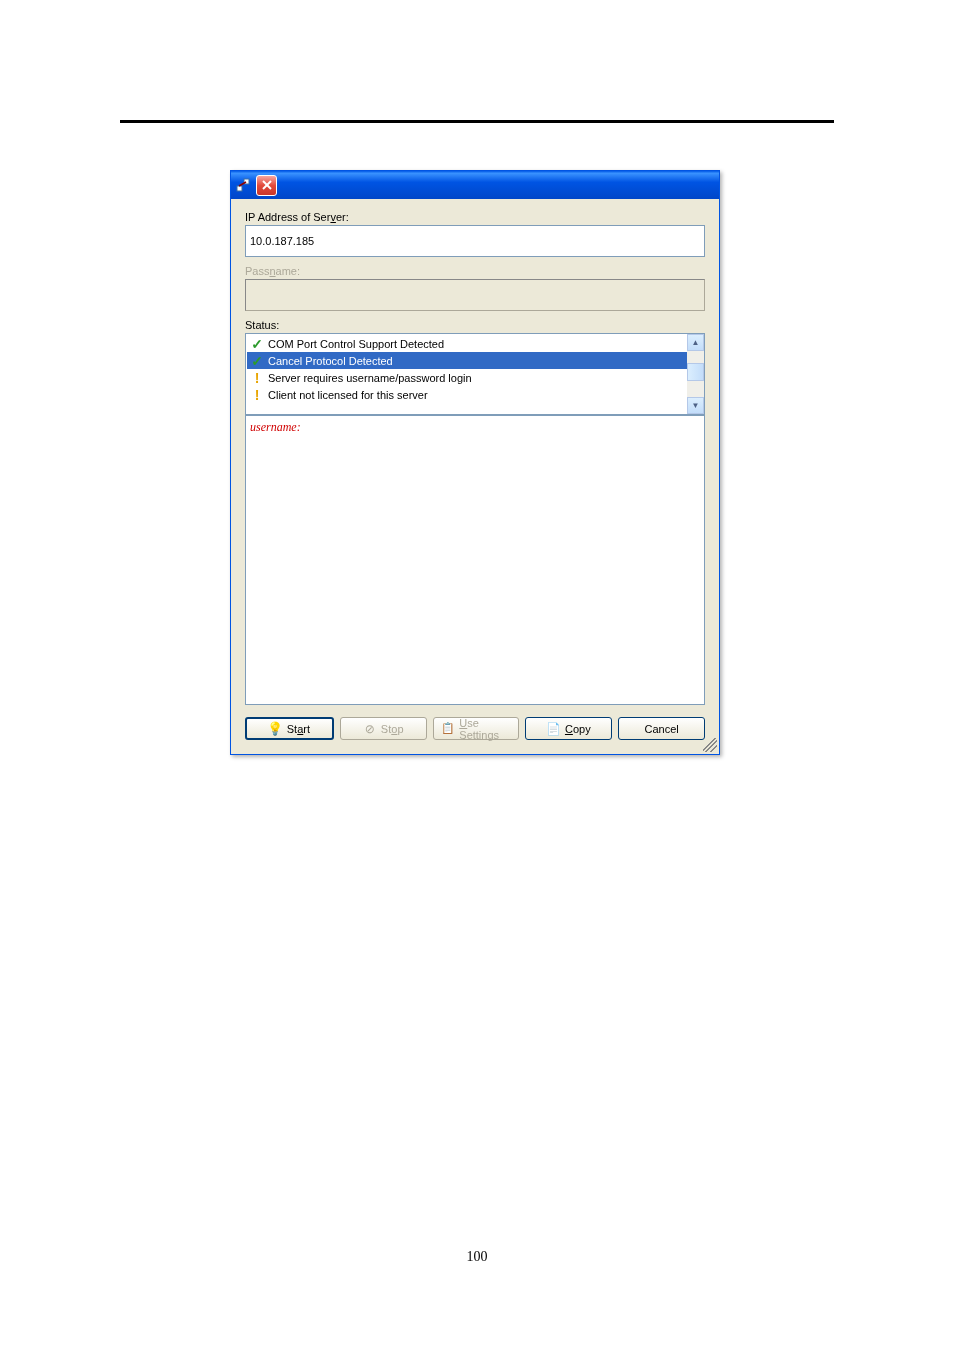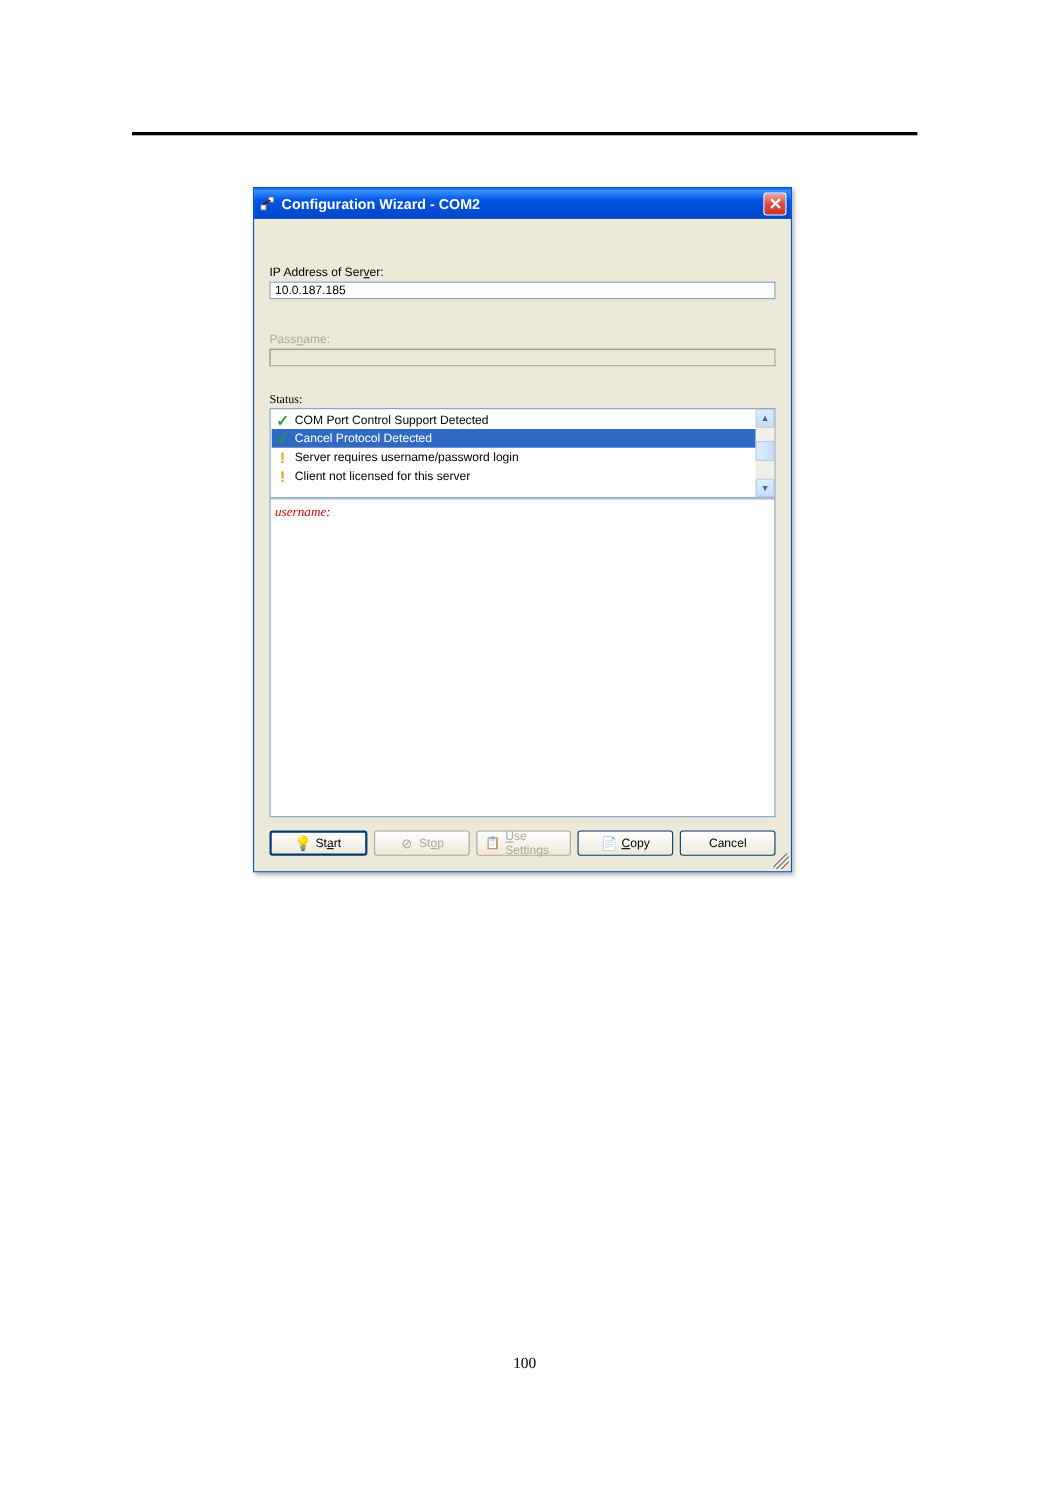--- a/index.html
+++ b/index.html
@@ -62,59 +62,57 @@
       font-size: 13px;
       cursor: pointer;
     }
     .dialog-body {
       padding: 12px 14px 10px 14px;
     }
     .form-row {
       display: flex;
       gap: 20px;
       margin-bottom: 8px;
-      margin-top: 31px;
     }
     .form-col-left {
       flex: 1.3;
     }
     .form-col-right {
       flex: 1;
     }
     .label {
       color: #000;
       margin-bottom: 2px;
       display: block;
     }
     .label.disabled {
       color: #ACA899;
     }
     .underline {
       text-decoration: underline;
     }
     .textbox {
       width: 100%;
-      height: 16px;
+      height: 32px;
       border: 1px solid #7F9DB9;
       background: #fff;
       padding: 0 4px;
       font-family: Tahoma, sans-serif;
       font-size: 11px;
     }
     .textbox.disabled {
       background: #ECE9D8;
       border: 1px solid #ACA899;
       border-top-color: #888;
       border-left-color: #888;
       color: #ACA899;
     }
     .section-label {
-      margin-top: 24px;
+      margin-top: 8px;
       margin-bottom: 2px;
-      font-family: Liberation Serif, serif;
     }
     .status-box {
       border: 1px solid #7F9DB9;
       background: #fff;
       height: 82px;
       position: relative;
       overflow: hidden;
     }
     .status-content {
       padding: 1px;
@@ -238,21 +236,21 @@
       bottom: 2px;
       width: 14px;
       height: 14px;
       background:
         linear-gradient(135deg, transparent 40%, #888 40%, #888 48%, transparent 48%,
                         transparent 56%, #888 56%, #888 64%, transparent 64%,
                         transparent 72%, #888 72%, #888 80%, transparent 80%);
     }
     .page-number {
       position: absolute;
-      bottom: 101px;
+      bottom: 85px;
       left: 0;
       right: 0;
       text-align: center;
       font-family: "Times New Roman", serif;
       font-size: 14px;
       color: #000;
     }
   </style>
 </head>
 <body>
@@ -261,21 +259,20 @@
 
 <div class="dialog">
   <div class="titlebar">
     <div class="titlebar-icon">
       <svg width="14" height="14" viewBox="0 0 14 14">
         <rect x="1" y="8" width="5" height="5" fill="#fff" stroke="#3A6EA5"></rect>
         <rect x="8" y="1" width="5" height="5" fill="#fff" stroke="#3A6EA5"></rect>
         <line x1="3" y1="8" x2="10" y2="4" stroke="#8B0000" stroke-width="1.5"></line>
       </svg>
     </div>
-    <div class="titlebar-text">Configuration Wizard - COM2</div>
     <div class="close-btn">
       <svg width="10" height="10" viewBox="0 0 10 10">
         <line x1="1" y1="1" x2="9" y2="9" stroke="#fff" stroke-width="2"></line>
         <line x1="9" y1="1" x2="1" y2="9" stroke="#fff" stroke-width="2"></line>
       </svg>
     </div>
   </div>
 
   <div class="dialog-body">
 

